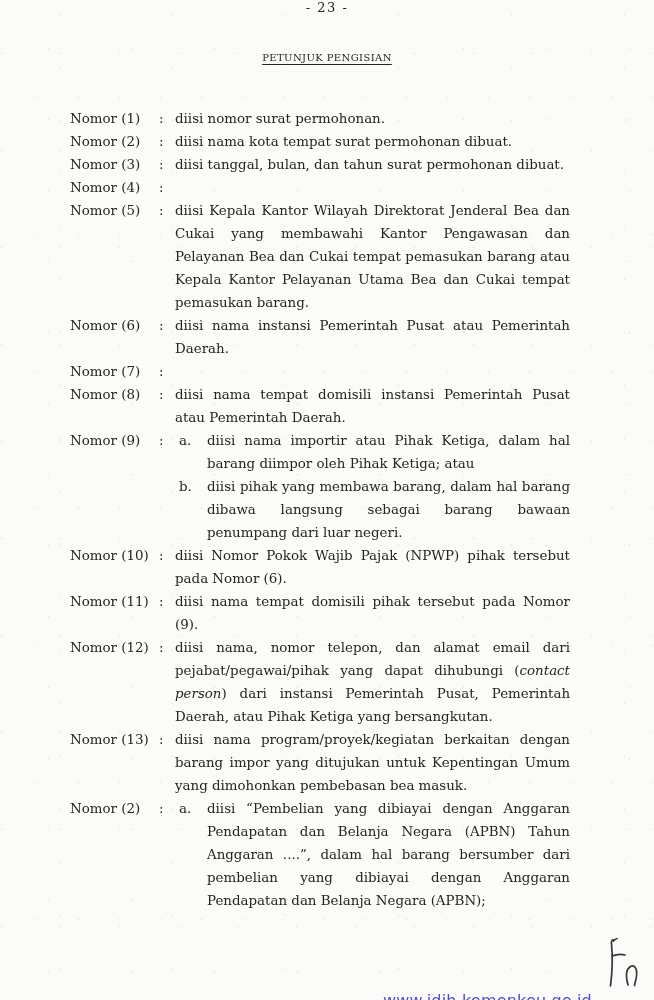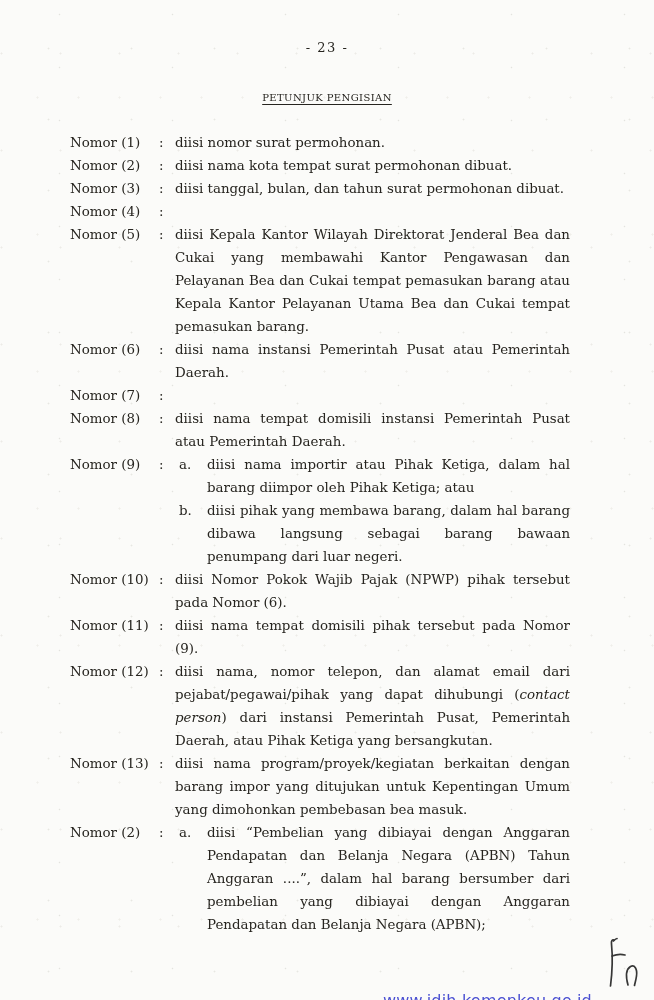--- a/index.html
+++ b/index.html
@@ -13,38 +13,37 @@
       radial-gradient(circle, #ecebe7 0.7px, transparent 1.3px),
       radial-gradient(circle, #e3e3df 0.6px, transparent 1.1px),
       radial-gradient(circle, #efeeea 0.8px, transparent 1.4px);
     background-size: 83px 71px, 59px 97px, 113px 53px, 41px 137px;
     background-position: 7px 13px, 31px 5px, 3px 41px, 17px 29px;
     font-family:"DejaVu Serif", serif;
     color:#26241f;
     overflow:hidden;
   }
   .pagenum{
-    padding-top:40px;
     text-align:center;
     font-size:13px;
     letter-spacing:1.5px;
   }
   .doc-title{
     margin-top:37px;
     text-align:center;
     font-size:10px;
     letter-spacing:0.4px;
   }
   .doc-title span{
     text-decoration:underline;
     text-underline-offset:3px;
     text-decoration-thickness:1.2px;
   }
   .list{
-    margin:28px 84px 0 70px; 
+    margin:44px 84px 0 70px; 
     font-size:13.4px;
     line-height:23px;
   }
   .entry{
     display:grid;
     grid-template-columns:89px 16px 1fr; 
     align-items:start;
   }
   .entry-label{white-space:nowrap;}
   .entry-colon{text-align:left;}

